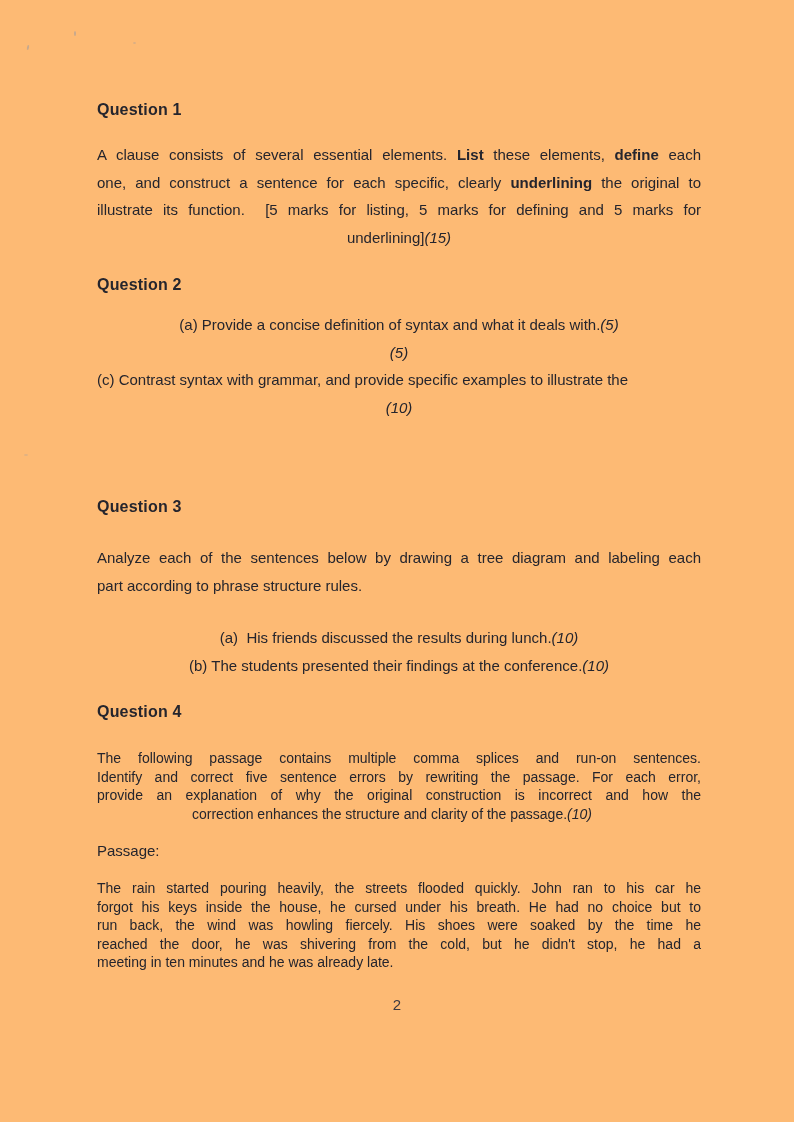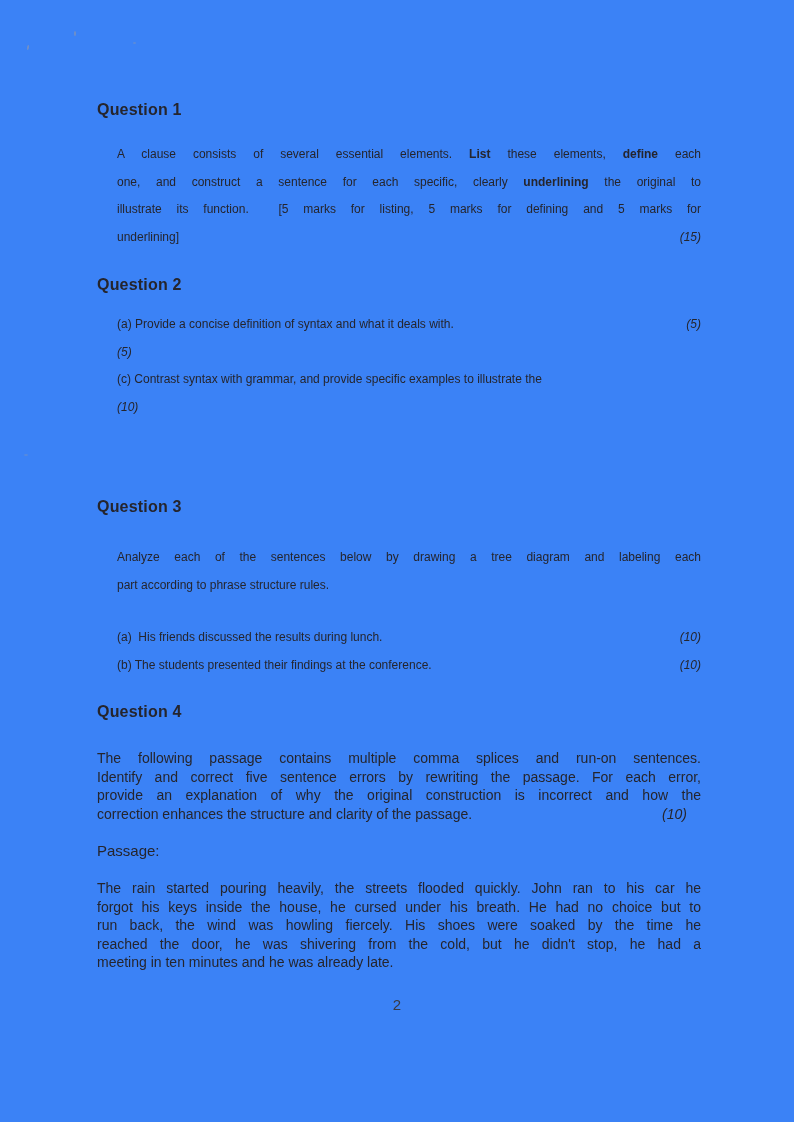--- a/index.html
+++ b/index.html
@@ -1,29 +1,29 @@
 <!DOCTYPE html>
 <html><head>
 <meta charset="utf-8">
 <style>
   html,body{margin:0;padding:0;background:#ffffff;}
   .page{
     position:relative;
     width:794px;height:1122px;
-    background:#3b82f6;
+    background:#fdba74;
     font-family:"Liberation Sans","DejaVu Sans",sans-serif;
     color:#25252d;
     overflow:hidden;
   }
   .block{position:absolute;left:97px;width:604px;}
   .heading{font-size:16px;font-weight:bold;line-height:20px;letter-spacing:.2px;}
-  .lines-wide .line{font-size:12px;line-height:27.6px;margin-left:20px;}
+  .lines-wide .line{font-size:15px;line-height:27.6px;}
   .lines-tight .line{font-size:14px;line-height:18.6px;}
   .j{text-align:justify;text-align-last:justify;}
-  .row{display:flex;justify-content:space-between;align-items:baseline;}
+  .row{display:flex;justify-content:center;align-items:baseline;}
   .row .txt{flex:0 1 auto;}
   .mark{font-style:italic;white-space:nowrap;}
   .mark.inset{margin-right:14px;}
   .b{font-weight:bold;}
   .label{font-size:15px;line-height:20px;}
   .pagenum{position:absolute;top:996px;left:0;width:794px;text-align:center;font-size:15px;color:#3a3a42;}
   .speck{position:absolute;background:#9a9aa2;opacity:.55;border-radius:50%;}
   .speck.s1{left:74px;top:31px;width:2px;height:5px;}
   .speck.s2{left:27px;top:45px;width:2px;height:5px;transform:rotate(12deg);}
   .speck.s3{left:133px;top:42px;width:3px;height:2px;opacity:.35;}

